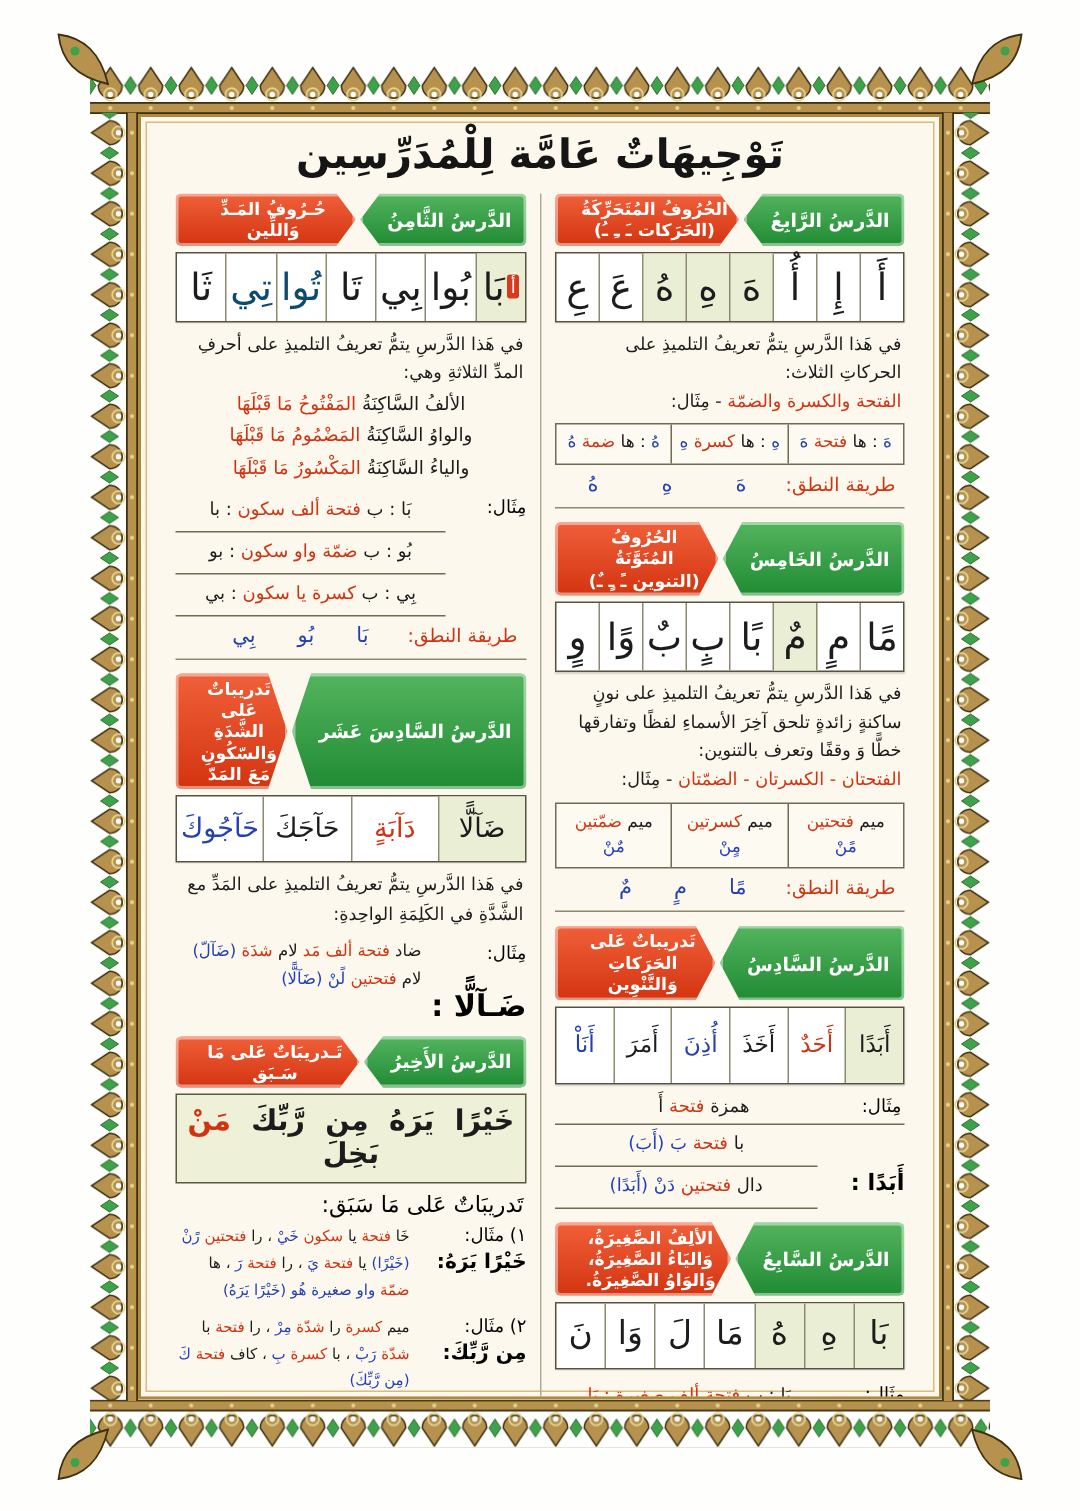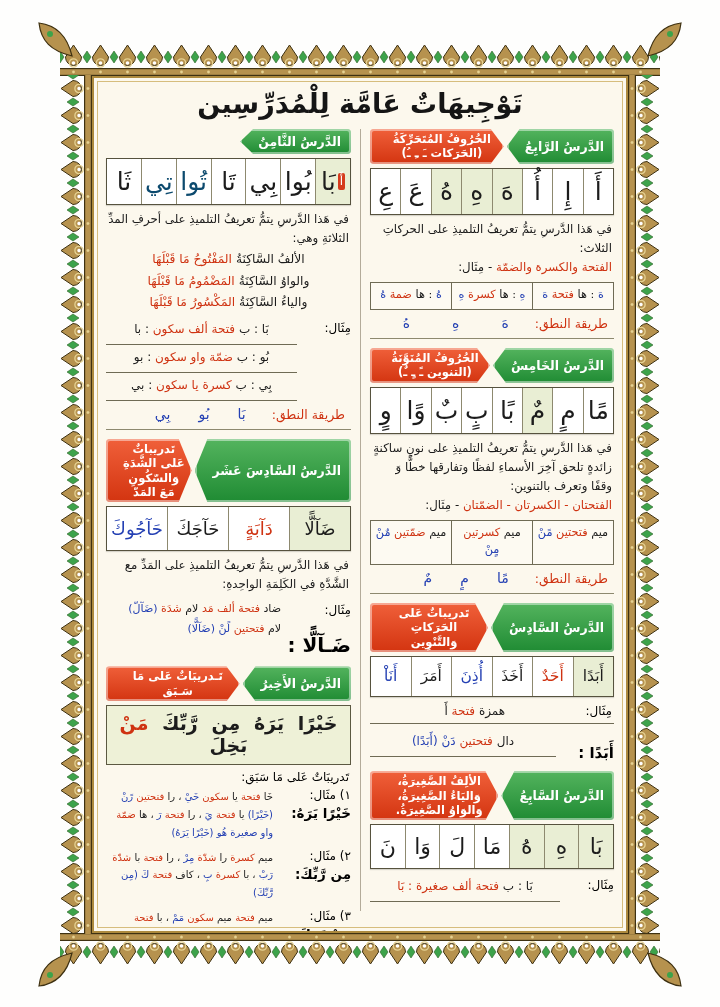--- a/index.html
+++ b/index.html
@@ -12,21 +12,21 @@
   #bs-left{left:60px;top:75px;bottom:73px;width:32px;}
   #bs-right{right:60px;top:75px;bottom:73px;width:32px;transform:scaleX(-1);}
   .bstrip svg{display:block;width:100%;height:100%;}
   .leaf{position:absolute;width:38px;height:38px;}
   #leaf-tl{left:36px;top:20px;}
   #leaf-tr{right:36px;top:20px;transform:scaleX(-1);}
   #leaf-bl{left:36px;bottom:18px;transform:scaleY(-1);}
   #leaf-br{right:36px;bottom:18px;transform:scale(-1,-1);}
   .inner{position:absolute;left:92px;right:92px;top:76px;bottom:74px;background:#fcf8ed;
          border:2px solid #ad8a3e;box-shadow:inset 0 0 0 3px #fcf8ed,inset 0 0 0 4px #d6bd7d;
-         box-sizing:border-box;padding:8px 12px 6px;direction:rtl;text-align:right;overflow:hidden;}
+         box-sizing:border-box;padding:8px 23px 6px;direction:rtl;text-align:right;overflow:hidden;}
   
   .title{text-align:center;font-size:27px;font-weight:bold;color:#151515;margin:2px 0 10px;letter-spacing:-1px;}
   
   .columns{display:flex;direction:rtl;align-items:flex-start;}
   .col{width:50%;box-sizing:border-box;}
   .col-right{border-left:1px solid #b3ab99;padding-left:9px;}
   .col-left{padding-right:9px;}
   .lesson{margin-bottom:9px;}
   
   .lhead{display:flex;direction:rtl;column-gap:3px;align-items:stretch;margin-bottom:4px;}
@@ -39,21 +39,21 @@
           clip-path:polygon(0 0,calc(100% - 13px) 0,100% 50%,calc(100% - 13px) 100%,0 100%);
           box-shadow:inset 0 0 0 2px rgba(255,255,255,.45);border-radius:4px 0 0 4px;line-height:1.25;}
   
   .lrow{display:flex;direction:rtl;border:1.5px solid #56523e;background:#fff;margin:2px 0 5px;
         box-shadow:0 1px 1px rgba(0,0,0,.15);}
   .lrow .cell{flex:1;display:flex;align-items:center;justify-content:center;gap:2px;
         border-right:1px solid #8d896f;line-height:1;}
   .lrow .cell:first-child{border-right:none;}
   .cell.cg{background:#e9eed4;}
   .r-big .cell{height:45px;font-size:25px;}
-  .r-words .cell{height:39px;font-size:15.5px;}
+  .r-words .cell{height:50px;font-size:15.5px;}
   .r-mid .cell{height:43px;font-size:22px;}
   .r-w16 .cell{height:43px;font-size:18px;}
   .redbox{background:#d53b1d;color:#fff;font-size:12px;padding:1px 2px;border-radius:2px;line-height:1.2;}
   
   .ptext{font-size:11.8px;line-height:1.62;margin:3px 2px 5px;color:#1c1c1c;white-space:pre-wrap;}
   .c-k{color:#1c1c1c;} .c-r{color:#cf3312;} .c-b{color:#2440b3;} .c-p{color:#0c4a6e;}
   
   .etable{display:flex;direction:rtl;border:1px solid #6f6b55;background:#fdfaf2;margin:2px 0 0;}
   .ecell{flex:1;border-right:1px solid #6f6b55;padding:4px 4px 5px;font-size:11.3px;text-align:center;line-height:1.5;}
   .ecell:first-child{border-right:none;}
@@ -73,21 +73,21 @@
   .l6grid{display:grid;grid-template-columns:58px 1fr;direction:rtl;align-items:center;}
   .l6word{font-size:15px;font-weight:bold;margin-top:20px;}
   .l6grid .exrow:last-child{border-bottom:1px solid #6f6b55;}
   
   .x16{display:grid;grid-template-columns:66px 1fr;direction:rtl;column-gap:4px;margin-top:2px;}
   .x16 .bigword{font-size:20px;font-weight:bold;margin-top:16px;white-space:nowrap;}
   .x16 .body{font-size:11px;line-height:1.8;}
   
   .phrase{border:1.5px solid #5c5942;background:#eef1d7;text-align:center;font-size:19px;
           padding:6px 4px 8px;margin:2px 0 5px;word-spacing:7px;font-weight:bold;}
-  .intro{font-size:12px;margin:2px 2px 4px;}
+  .intro{font-size:15px;margin:2px 2px 4px;}
   .tblock{display:grid;grid-template-columns:74px 1fr;direction:rtl;column-gap:4px;margin:4px 0 7px;}
   .tlabel{font-size:12px;}
   .tword{font-size:13.5px;font-weight:bold;margin-top:3px;white-space:nowrap;}
   .tbody{font-size:10px;line-height:1.78;}
 </style>
 </head>
 <body>
 
 <div class="page">
 
@@ -275,20 +275,21 @@
                 <span class="c-b">أَنَاْ</span>
               </div>
             </div>
           <div class="l6row">
             <span class="exlabel">مِثَال:</span>
             <span class="mid"><span class="c-k">همزة </span><span class="c-r">فتحة</span><span class="c-k"> أَ</span></span>
           </div>
           <div class="l6grid">
             <div class="l6word">أَبَدًا :</div>
             <div>
+              <div class="exrow"><span class="c-k">با </span><span class="c-r">فتحة</span><span class="c-b"> بَ (أَبَ)</span></div>
               <div class="exrow"><span class="c-k">دال </span><span class="c-r">فتحتين</span><span class="c-b"> دَنْ (أَبَدًا)</span></div>
             </div>
           </div>
         </section>
 
         <section class="lesson">
           <div class="lhead">
             <div class="lbadge">الدَّرسُ السَّابِعُ</div>
             <div class="ltitle">الألِفُ الصَّغِيرَةُ، وَاليَاءُ الصَّغِيرَةُ، وَالوَاوُ الصَّغِيرَةُ.</div>
           </div>
@@ -323,20 +324,21 @@
             </div>
           </div>
         </section>
       </div>
 
       <div class="col col-left">
 
         <section class="lesson">
           <div class="lhead">
             <div class="lbadge">الدَّرسُ الثَّامِنُ</div>
+            <div class="ltitle">حُـرُوفُ المَـدِّ وَاللِّين</div>
           </div>
           <div class="lrow r-big">
               <div class="cell cg">
                 <span class="redbox">أَ</span>
                 <span class="c-k">بَا</span>
               </div>
               <div class="cell">
                 <span class="c-k">بُوا</span>
               </div>
               <div class="cell">

